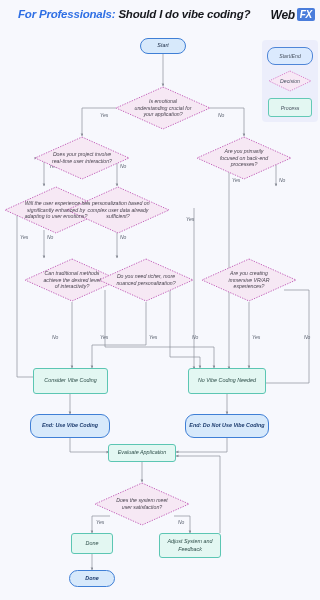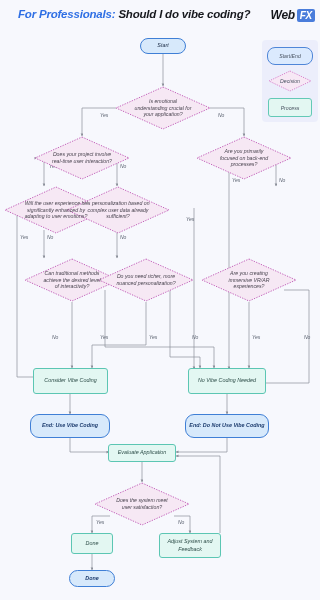--- a/index.html
+++ b/index.html
@@ -11,21 +11,21 @@
     position:relative;
   }
   #canvas{position:absolute;left:4px;top:0;width:319px;height:600px;font-style:italic;}
   .svglayer{position:absolute;left:0;top:0;width:319px;height:600px;}
 
   
   .header{position:absolute;left:0;top:0;width:319px;height:30px;}
   .title{position:absolute;left:14px;top:8px;font-size:11.5px;font-weight:bold;letter-spacing:-.2px;white-space:nowrap;}
   .title .pro{color:#2f6fe4;}
   .title .rest{color:#16181d;}
-  .logo{position:absolute;right:8px;top:8px;display:flex;align-items:center;gap:2px;}
+  .logo{position:absolute;right:8px;top:8px;display:flex;align-items:flex-start;gap:2px;}
   .logo .web{font-size:12px;font-weight:bold;color:#16181d;letter-spacing:-.3px;}
   .logo .fx{font-size:10px;font-weight:bold;color:#ffffff;background:#4a7ddb;padding:1px 3px;border-radius:2px;letter-spacing:-.3px;}
 
   
   .legend{position:absolute;left:258px;top:40px;width:56px;height:82px;background:#eceefb;border-radius:4px;}
   .legend-item{position:absolute;left:50%;transform:translateX(-50%);display:flex;align-items:center;justify-content:center;}
   .lg-startend{top:7px;width:44px;height:16px;background:#dbeafe;border:1px solid #4f86d8;border-radius:8px;}
   .lg-decision{top:30px;width:44px;height:22px;}
   .lg-process{top:58px;width:42px;height:17px;background:#e3f7f2;border:1px solid #63c9b6;border-radius:3px;}
   .lg-text{font-size:5.2px;color:#4b5563;white-space:nowrap;}

